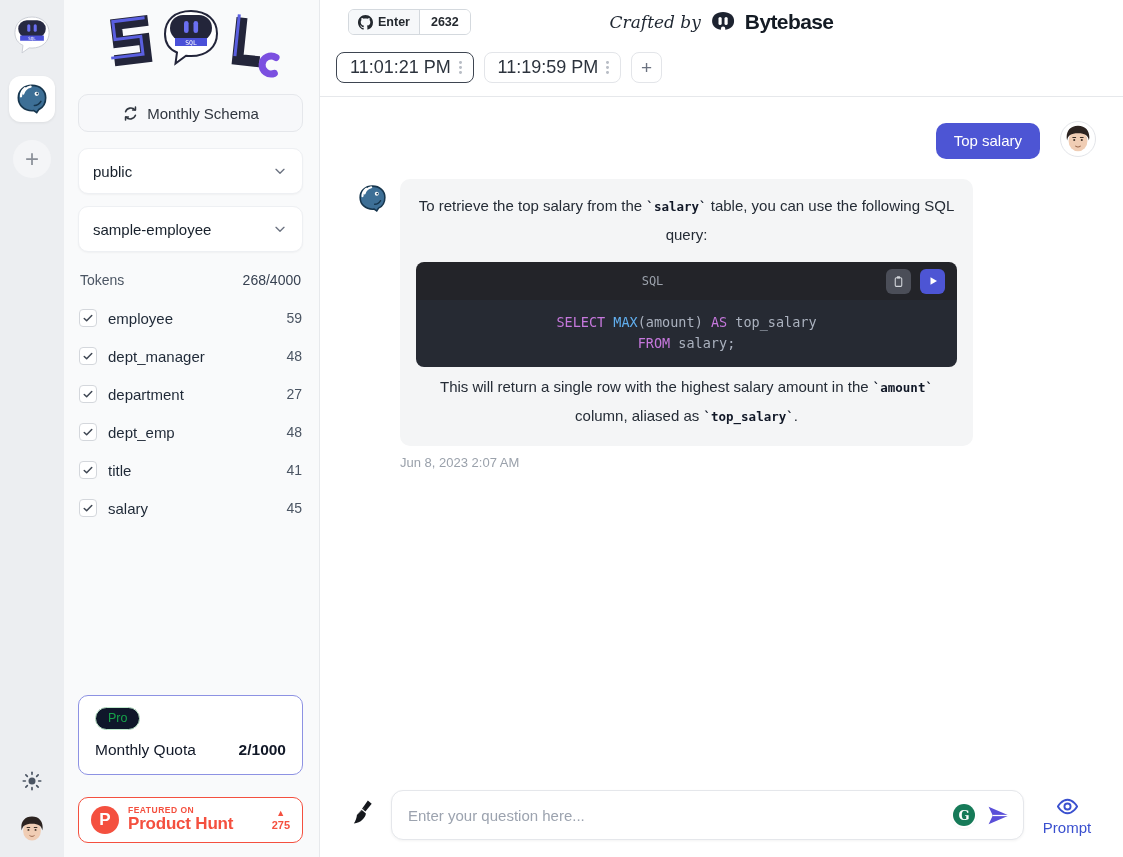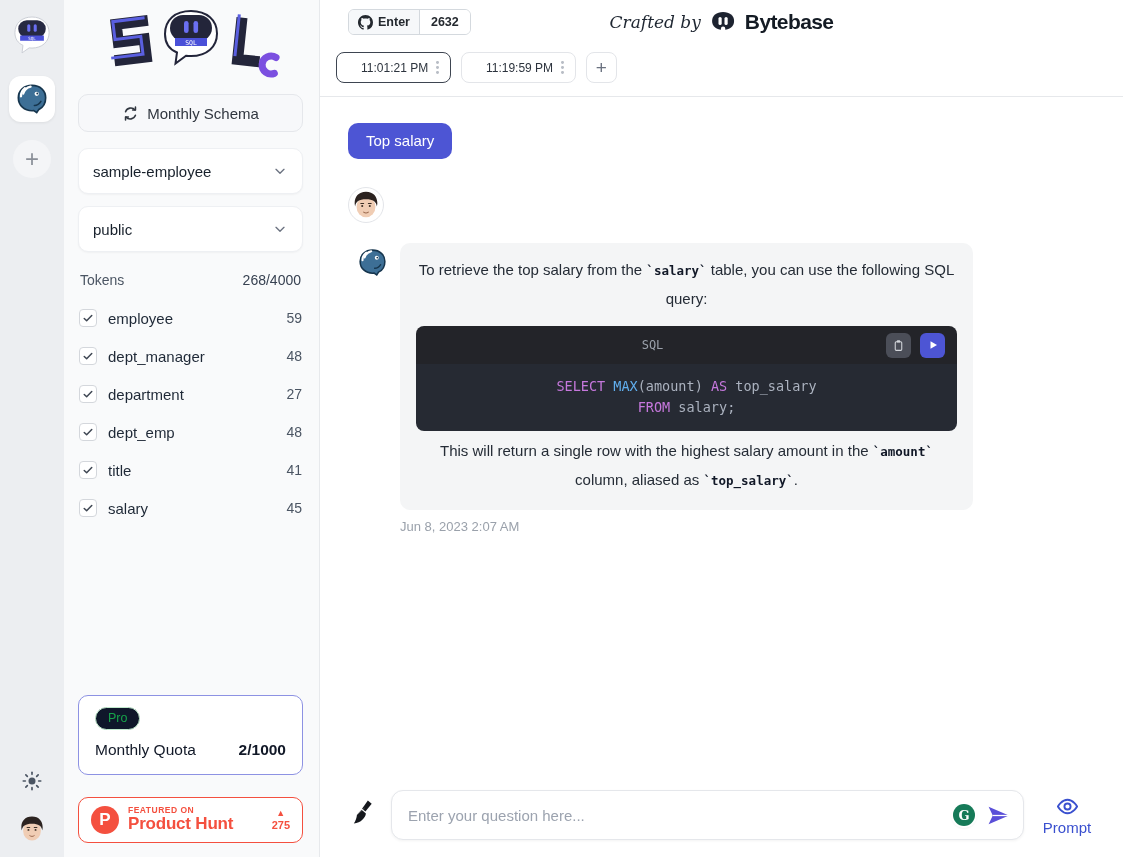--- a/index.html
+++ b/index.html
@@ -45,28 +45,28 @@
   
   .main { flex:1; display:flex; flex-direction:column; background:#fff; min-width:0; }
   .top-header { height:44px; display:flex; align-items:center; padding:0 16px; position:relative; flex-shrink:0; }
   .star-widget { display:flex; height:26px; border:1px solid #d4d9de; border-radius:6px; overflow:hidden; font-size:12.5px; margin-left:12px; cursor:pointer; }
   .star-left { background:#f6f8fa; display:flex; align-items:center; gap:5px; padding:0 9px; font-weight:600; color:#24292f; border-right:1px solid #d4d9de; }
   .star-right { background:#fff; display:flex; align-items:center; padding:0 11px; font-weight:600; color:#24292f; }
   .crafted { position:absolute; left:50%; transform:translateX(-50%); display:flex; align-items:center; gap:9px; }
   .crafted-by { font-family:"DejaVu Serif", serif; font-style:italic; font-size:17px; color:#1f2732; }
   .brand-name { font-size:21px; font-weight:800; color:#141b24; letter-spacing:-.6px; }
   .tab-bar { display:flex; align-items:center; gap:10px; padding:8px 16px 13px; border-bottom:1px solid #e6e8eb; flex-shrink:0; }
-  .tab { height:31px; border-radius:8px; display:flex; align-items:center; gap:4px; padding:0 7px 0 24px; font-size:12px; color:#2c333d; background:#fff; border:1px solid #e3e5e9; cursor:pointer; }
+  .tab { height:31px; border-radius:8px; display:flex; align-items:center; gap:4px; padding:0 7px 0 13px; font-size:18px; color:#2c333d; background:#fff; border:1px solid #e3e5e9; cursor:pointer; }
   .tab.active { border:1.5px solid #3e4551; }
   .dots { display:inline-flex; flex-direction:column; gap:2.5px; padding:0 4px; cursor:pointer; }
   .dots i { width:2.8px; height:2.8px; border-radius:50%; background:#b8bdc5; }
   .tab-add { width:31px; height:31px; border:1px solid #e3e5e9; border-radius:8px; display:flex; align-items:center; justify-content:center; color:#6b7280; font-size:19px; font-weight:300; background:#fff; cursor:pointer; line-height:1; }
 
   .chat { flex:1; padding:24px 27px 0 28px; overflow:hidden; }
-  .user-row { display:flex; justify-content:flex-end; align-items:flex-start; gap:28px;flex-direction:column; }
+  .user-row { display:flex; justify-content:flex-end; align-items:flex-start; gap:20px; }
   .user-pill { background:#4d55d4; color:#fff; font-size:15px; padding:9px 18px 10px; border-radius:10px; margin-top:2px; cursor:default; }
   .avatar-circle { width:36px; height:36px; border-radius:50%; border:1px solid #e3e5e9; background:#fff; overflow:hidden; flex-shrink:0; }
   .assistant-row { display:flex; align-items:flex-start; gap:13px; margin-top:20px; padding-left:10px; }
   .elephant-avatar { width:29px; height:29px; margin-top:5px; flex-shrink:0; }
   .bubble { background:#f4f5f6; border-radius:10px; padding:13px 16px 15px; max-width:573px; font-size:15px; color:#252c36; line-height:28px;text-align:center; }
   .inline-code { font-family:"DejaVu Sans Mono", monospace; font-weight:700; font-size:12.5px; color:#111827; }
   .code-block { border-radius:8px; overflow:hidden; margin:13px 0 6px; }
   .code-head { background:#232429; height:38px; display:flex; align-items:center; padding:0 12px; }
   .code-label { color:#9aa0aa; font-family:"DejaVu Sans Mono", monospace; font-size:12px; flex:1; }
   .code-btn { width:25px; height:25px; border-radius:6px; display:flex; align-items:center; justify-content:center; margin-left:9px; cursor:pointer; border:none; }
@@ -172,27 +172,27 @@
       <svg width="17" height="17" viewBox="0 0 24 24" fill="none" stroke="#30363f" stroke-width="2.2" stroke-linecap="round">
         <path d="M18.5 7A8 8 0 0 0 5 9.5"></path>
           <path d="M5.5 17a8 8 0 0 0 13.5-2.5"></path>
         <path d="M19 3v4h-4" stroke-linejoin="round"></path>
           <path d="M5 21v-4h4" stroke-linejoin="round"></path>
       </svg>
       <span>Monthly Schema</span>
     </div>
 
     <div class="select">
-      <span>sample-employee</span>
+      <span>public</span>
       <svg width="16" height="16" viewBox="0 0 24 24" fill="none" stroke="#6b7280" stroke-width="2" stroke-linecap="round" stroke-linejoin="round">
           <path d="M6 9.5l6 6 6-6"></path>
         </svg>
     </div>
     <div class="select">
-      <span>public</span>
+      <span>sample-employee</span>
       <svg width="16" height="16" viewBox="0 0 24 24" fill="none" stroke="#6b7280" stroke-width="2" stroke-linecap="round" stroke-linejoin="round">
           <path d="M6 9.5l6 6 6-6"></path>
         </svg>
     </div>
 
     <div class="tokens-row">
       <span>Tokens</span>
       <span class="val">268/4000</span>
     </div>
 

